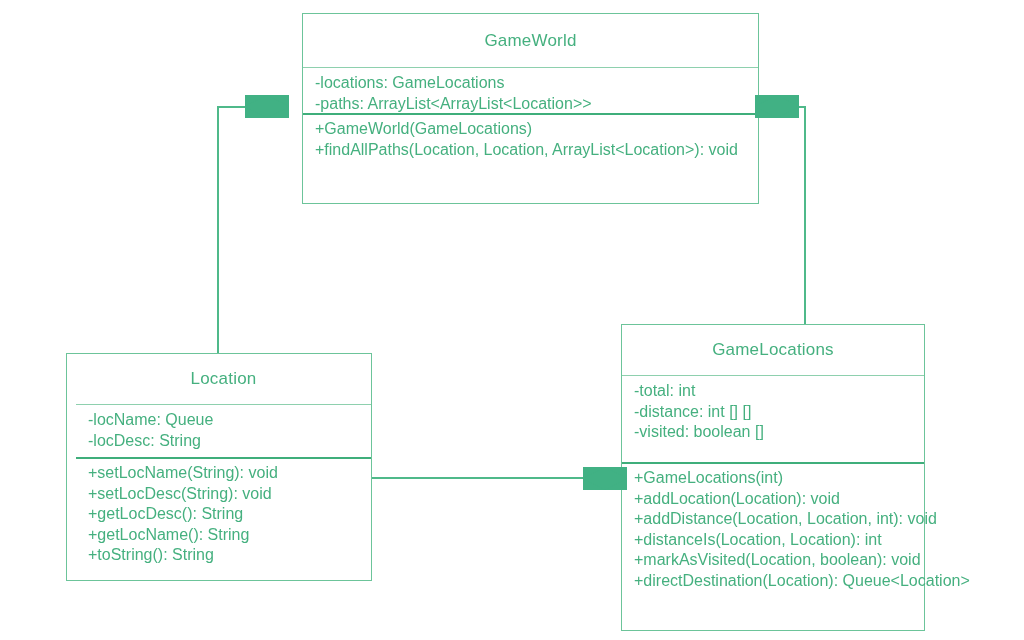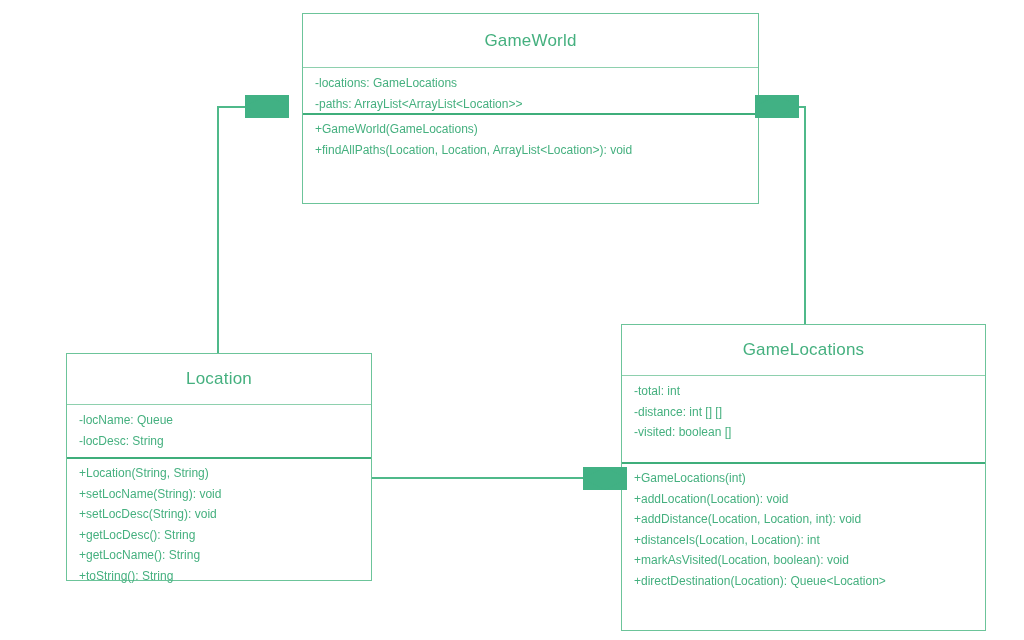--- a/index.html
+++ b/index.html
@@ -57,21 +57,21 @@
     padding: 5px 0 4px 12px;
     flex: 0 0 auto;
   }
   .class-ops {
     box-sizing: border-box;
     padding: 4px 0 6px 12px;
     flex: 1 1 auto;
   }
   .member {
     color: #45b07f;
-    font-size: 12px;
+    font-size: 16px;
     line-height: 20.5px;
     white-space: nowrap;
   }
   .conn-line {
     position: absolute;
     background: #4fb98a;
     z-index: 1;
   }
   .conn-h { height: 2px; }
   .conn-v { width: 2px; }
@@ -122,39 +122,38 @@
     <div class="class-attrs" style="height:47px;">
       <div class="member">-locations: GameLocations</div>
       <div class="member">-paths: ArrayList&lt;ArrayList&lt;Location&gt;&gt;</div>
     </div>
     <div class="class-ops">
       <div class="member">+GameWorld(GameLocations)</div>
       <div class="member">+findAllPaths(Location, Location, ArrayList&lt;Location&gt;): void</div>
     </div>
   </div>
 
-  <div class="uml-class" style="left:66px; top:353px; width:306px; height:228px;">
+  <div class="uml-class" style="left:66px; top:353px; width:306px; height:228px;padding-left:9px;">
     <div class="class-title-row" style="height:51px;">
       <span class="class-title">Location</span>
     </div>
     <div class="class-attrs" style="height:54px;">
       <div class="member">-locName: Queue</div>
       <div class="member">-locDesc: String</div>
     </div>
     <div class="class-ops">
-      <div class="member">+Location(String, String)</div>
       <div class="member">+setLocName(String): void</div>
       <div class="member">+setLocDesc(String): void</div>
       <div class="member">+getLocDesc(): String</div>
       <div class="member">+getLocName(): String</div>
       <div class="member">+toString(): String</div>
     </div>
   </div>
 
-  <div class="uml-class" style="left:621px; top:324px; width:365px; height:307px;">
+  <div class="uml-class" style="left:621px; top:324px; width:304px; height:307px;">
     <div class="class-title-row" style="height:51px;">
       <span class="class-title">GameLocations</span>
     </div>
     <div class="class-attrs" style="height:88px;">
       <div class="member">-total: int</div>
       <div class="member">-distance: int [] []</div>
       <div class="member">-visited: boolean []</div>
     </div>
     <div class="class-ops">
       <div class="member">+GameLocations(int)</div>

